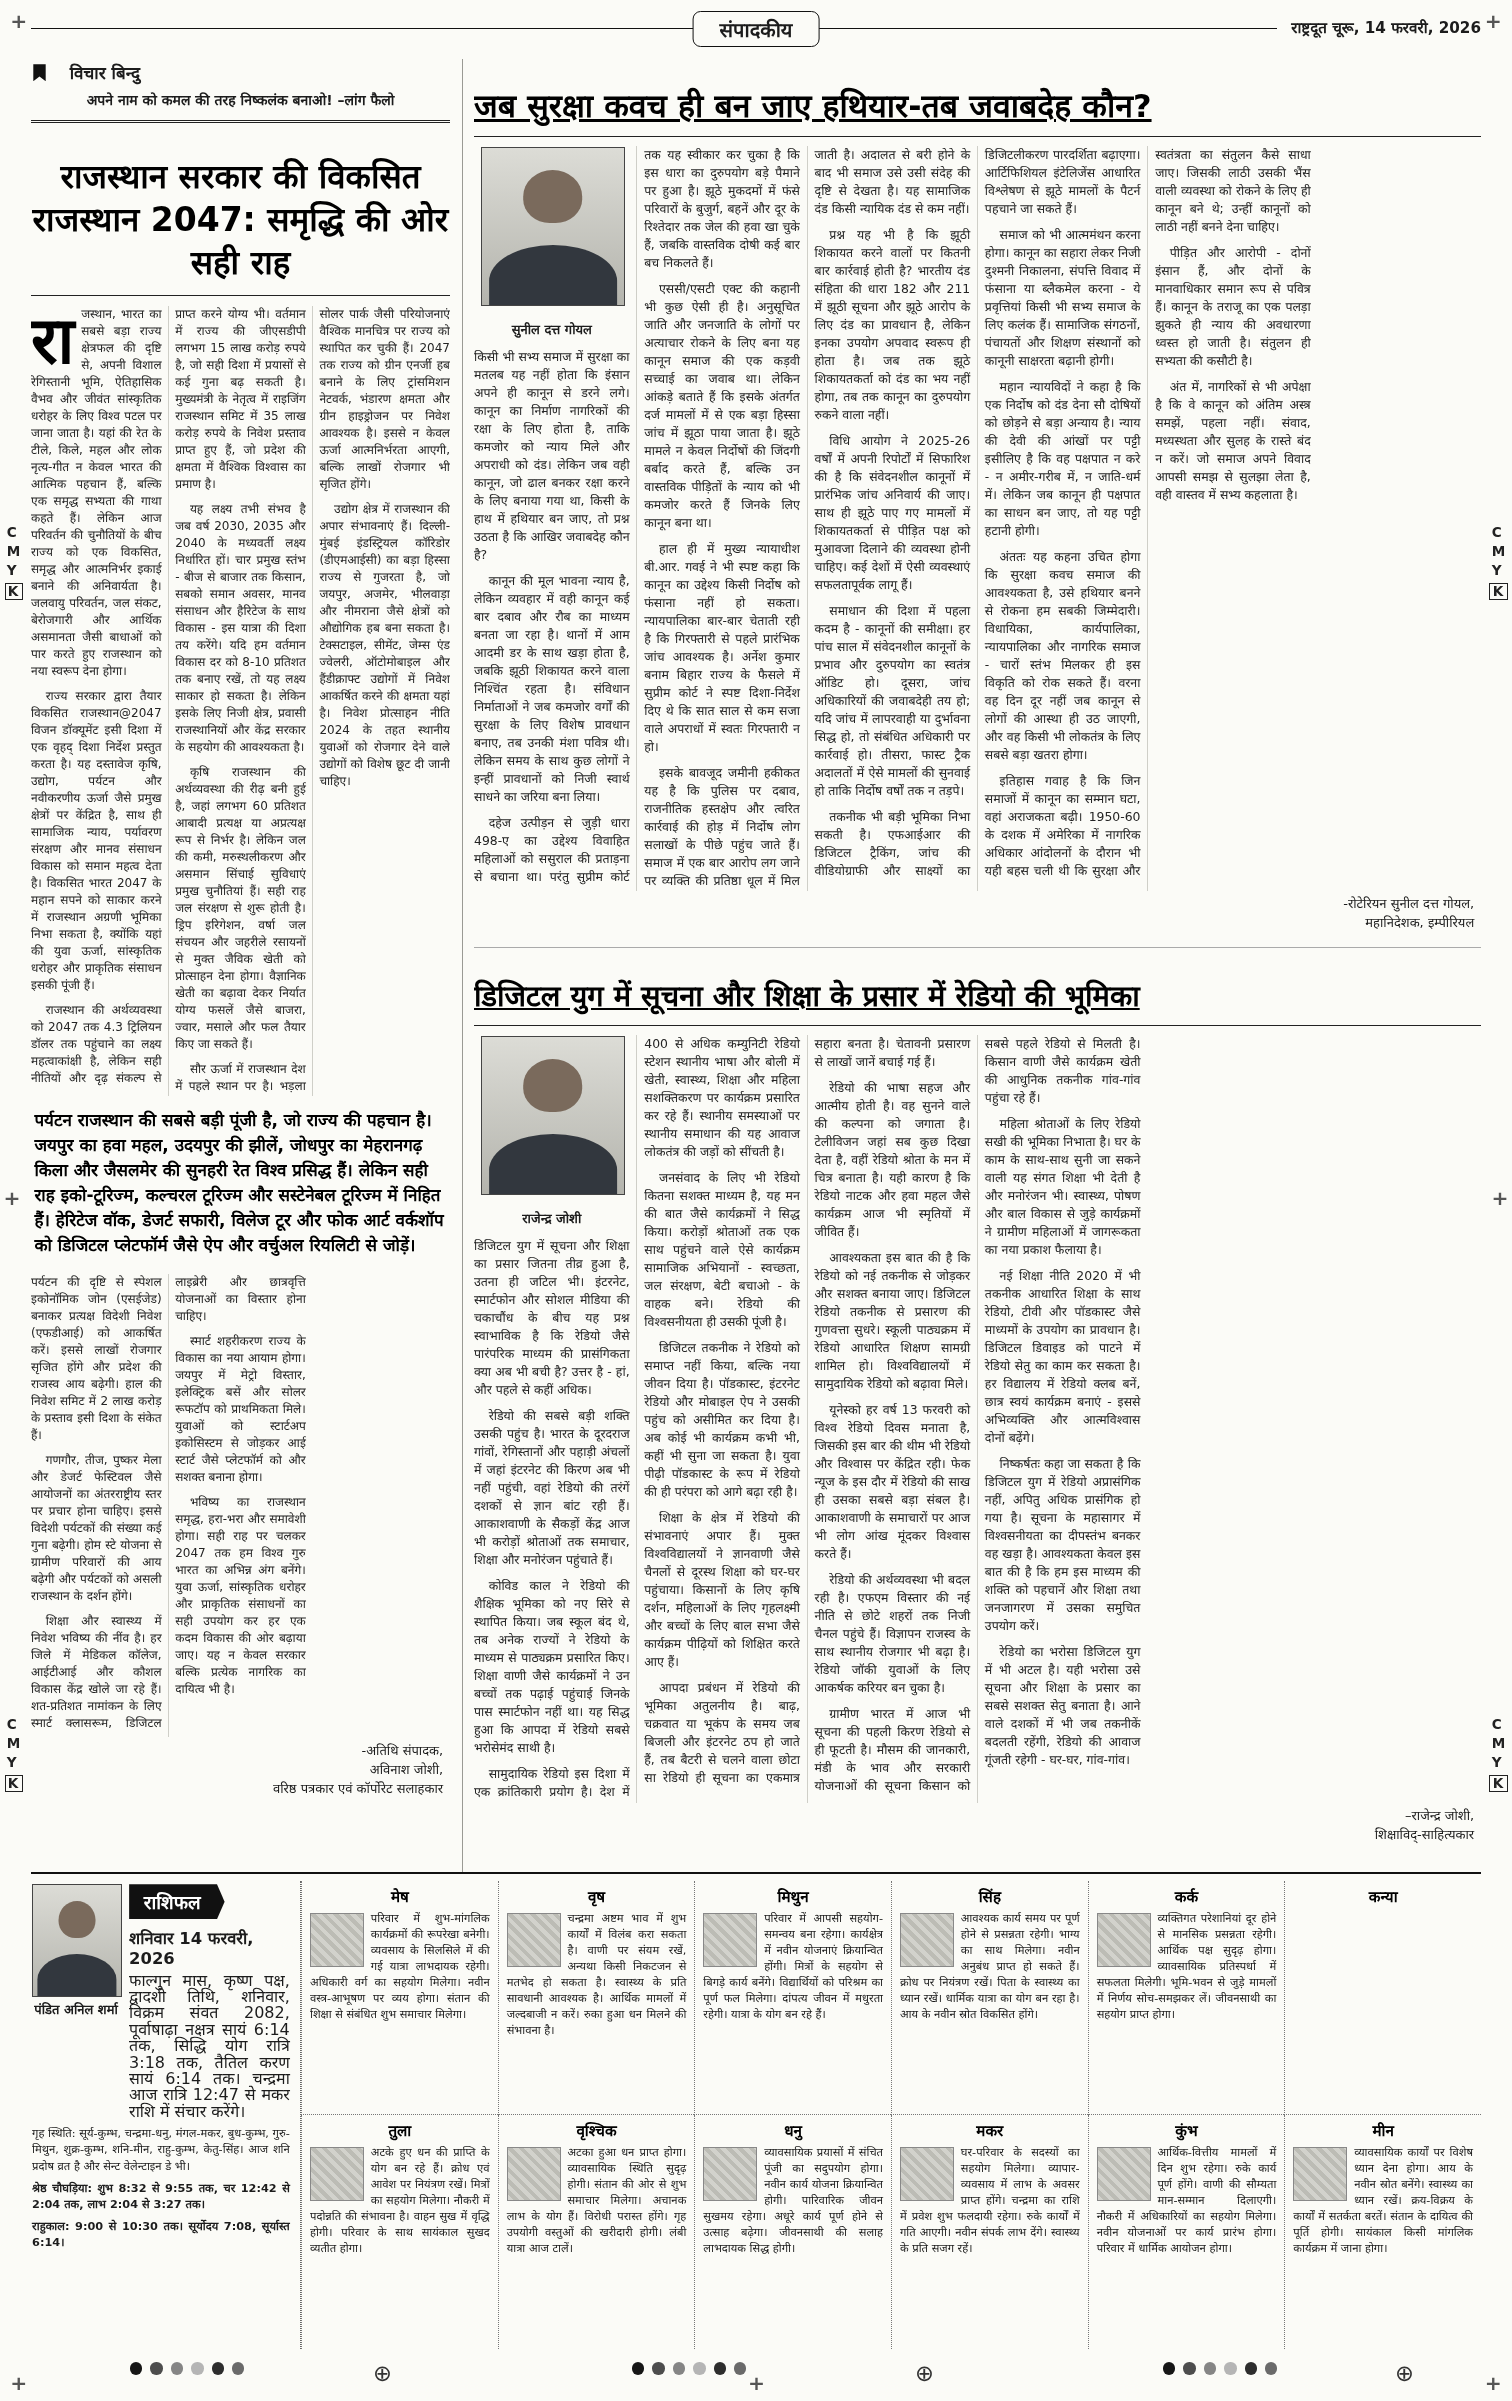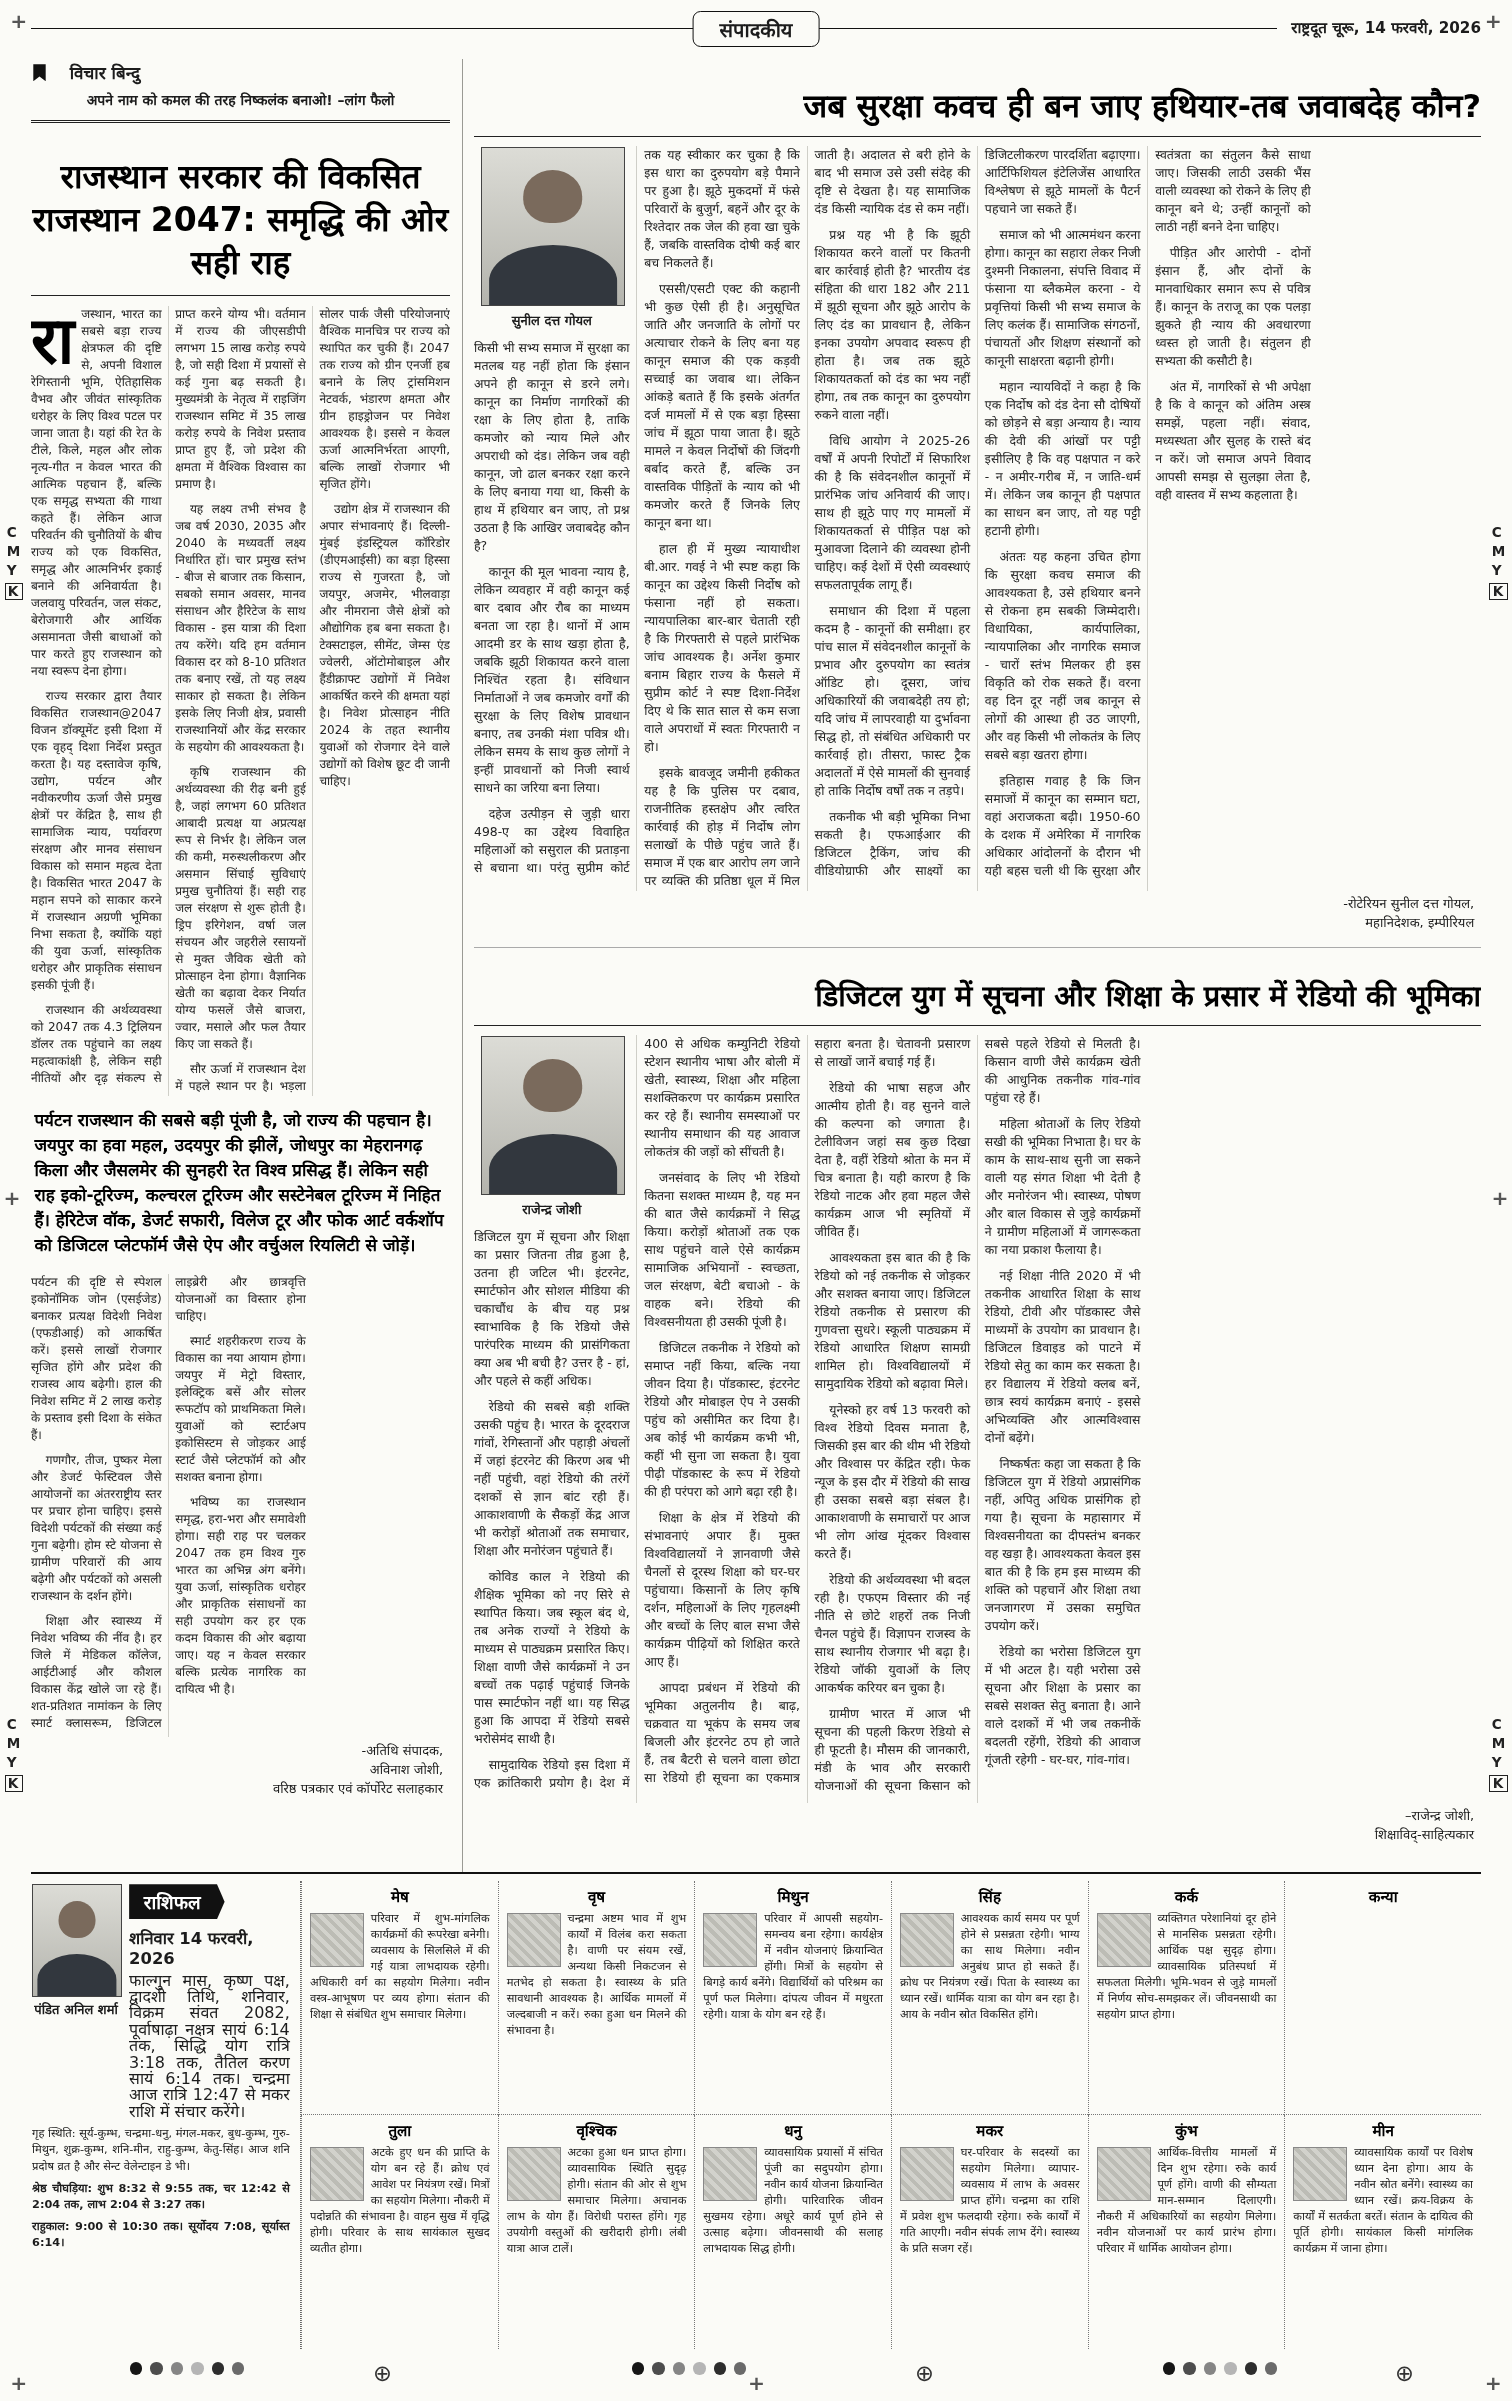--- a/index.html
+++ b/index.html
@@ -25,21 +25,21 @@
   .para{margin:0 0 8px;text-align:justify;color:#242424;}
   .plist p + p{text-indent:14.7px;}
   .sig{font-weight:normal;text-align:right;white-space:pre-line;font-size:13px;line-height:1.45;padding-right:6.8px;margin-top:4.5px;}
   .cols{overflow:hidden;column-fill:auto;}
   .photo-box{break-inside:avoid;margin:1.1px auto 9px;}
   .portrait{position:relative;background:linear-gradient(180deg,#dcdcd6,#b4b4ad);overflow:hidden;border:0.6px solid #444;}
   .portrait::before{content:"";position:absolute;left:50%;top:14%;transform:translateX(-50%);
     width:42%;height:34%;background:#7a6a5c;border-radius:50% 50% 45% 45%;}
   .portrait::after{content:"";position:absolute;left:50%;bottom:-8%;transform:translateX(-50%);
     width:90%;height:46%;background:#32373e;border-radius:50% 50% 0 0;}
-  .photo-caption{text-align:center;font-weight:bold;font-size:13px;padding-top:6px;}
+  .photo-caption{text-align:center;font-weight:bold;font-size:13px;padding-top:15px;}
 
   
   .left-article{position:absolute;left:31px;top:59px;width:419px;height:1804px;overflow:hidden;}
   .vrule-main{position:absolute;left:462px;top:59px;height:1813px;border-left:1.1px solid #9a9a94;}
 
   .thought{border-bottom:3.4px double #222;padding:2.3px 2.3px 9px;}
   .thought-label{display:flex;align-items:center;gap:24px;font-size:17px;font-weight:bold;margin-bottom:5.6px;}
   .flag{width:12.4px;height:17px;background:#111;clip-path:polygon(0 0,100% 0,100% 100%,50% 72%,0 100%);}
   .thought-quote{font-size:14px;font-weight:bold;text-align:center;line-height:1.5;}
   .thought-attr{font-weight:bold;}
@@ -48,21 +48,21 @@
     padding:11.3px 1.1px 10.2px;border-bottom:1.7px solid #222;margin-bottom:10.2px;color:#000;}
 
   .left-body1{column-count:3;column-gap:13.6px;column-rule:0.6px solid #cfcfc8;height:790px;font-size:12px;line-height:17px;}
   .left-body2{column-count:3;column-gap:13.6px;column-rule:0.6px solid #cfcfc8;height:463px;font-size:12px;line-height:17px;}
   .dropcap{float:left;font-size:65px;line-height:.92;font-weight:bold;padding:4.5px 6.8px 0 0;color:#000;}
   .pullquote{font-size:17px;font-weight:bold;line-height:1.48;padding:9px 3.4px;margin:2.3px 0 6.8px;color:#000;text-align:left;}
 
   
   .article1{position:absolute;left:474px;top:59px;width:1007px;height:872px;overflow:hidden;}
   .article2{position:absolute;left:474px;top:947px;width:1007px;height:912px;overflow:hidden;border-top:0.6px solid #aaa;padding-top:5.6px;box-sizing:border-box;}
-  .h-right{font-size:32px;font-weight:bold;text-align:right;padding:2.3px 0 10.2px;border-bottom:1.1px solid #222;margin-bottom:9px;color:#000;}
+  .h-right{font-size:32px;font-weight:bold;text-align:left;padding:2.3px 0 10.2px;border-bottom:1.1px solid #222;margin-bottom:9px;color:#000;text-decoration:underline;}
   .article2 .h-right{font-size:29px;}
   .right-cols{column-count:6;column-gap:14.7px;column-rule:0.6px solid #cfcfc8;font-size:12.4px;line-height:18px;}
   .article1 .right-cols{height:745px;}
   .article2 .right-cols{height:768px;}
   .right-cols .photo-box{width:142px;}
   .right-cols .portrait{width:142px;height:157px;}
 
   
   .horoscope{position:absolute;left:31px;top:1872px;width:1450px;height:477px;border-top:2.3px solid #111;
     box-sizing:border-box;padding-top:6.8px;display:flex;}

